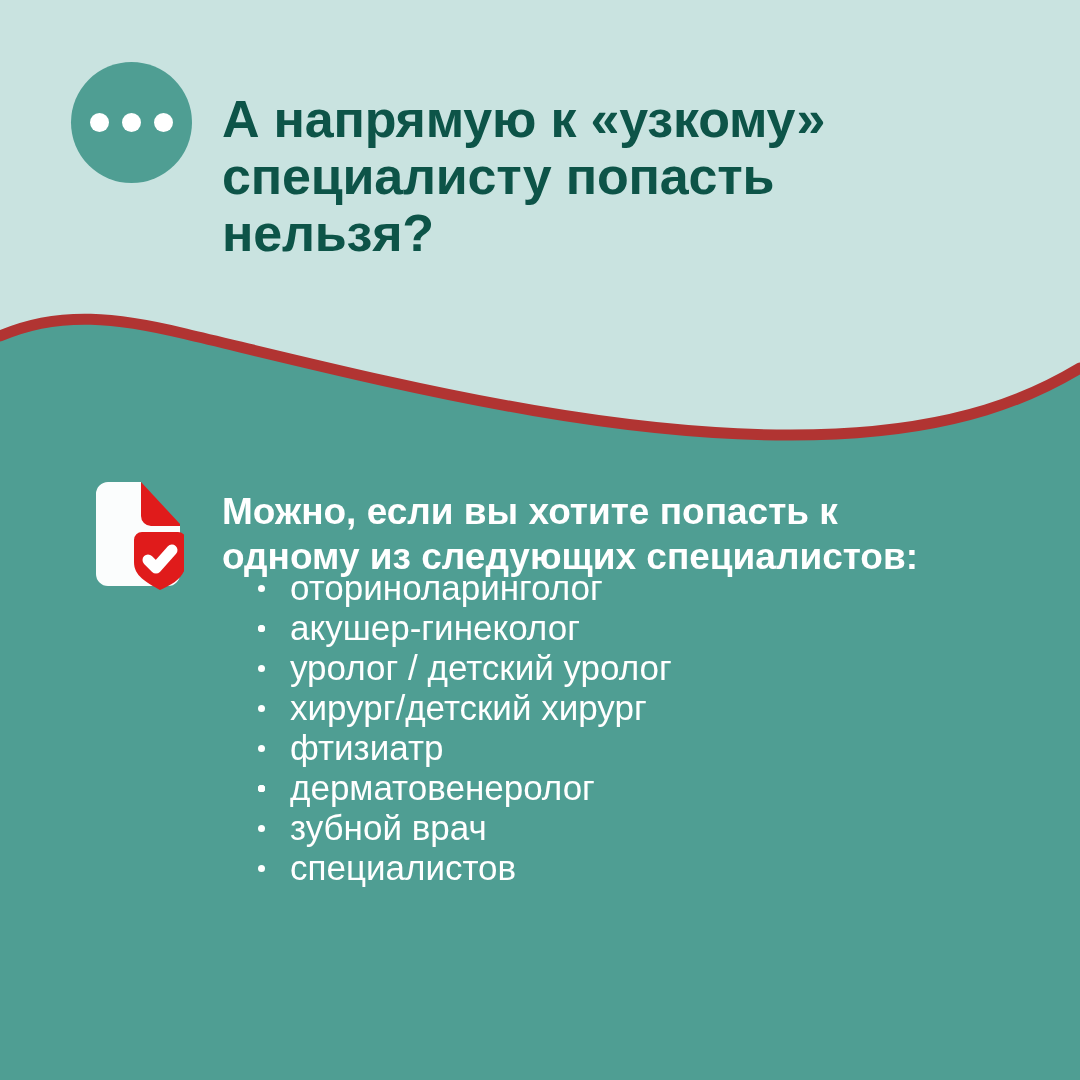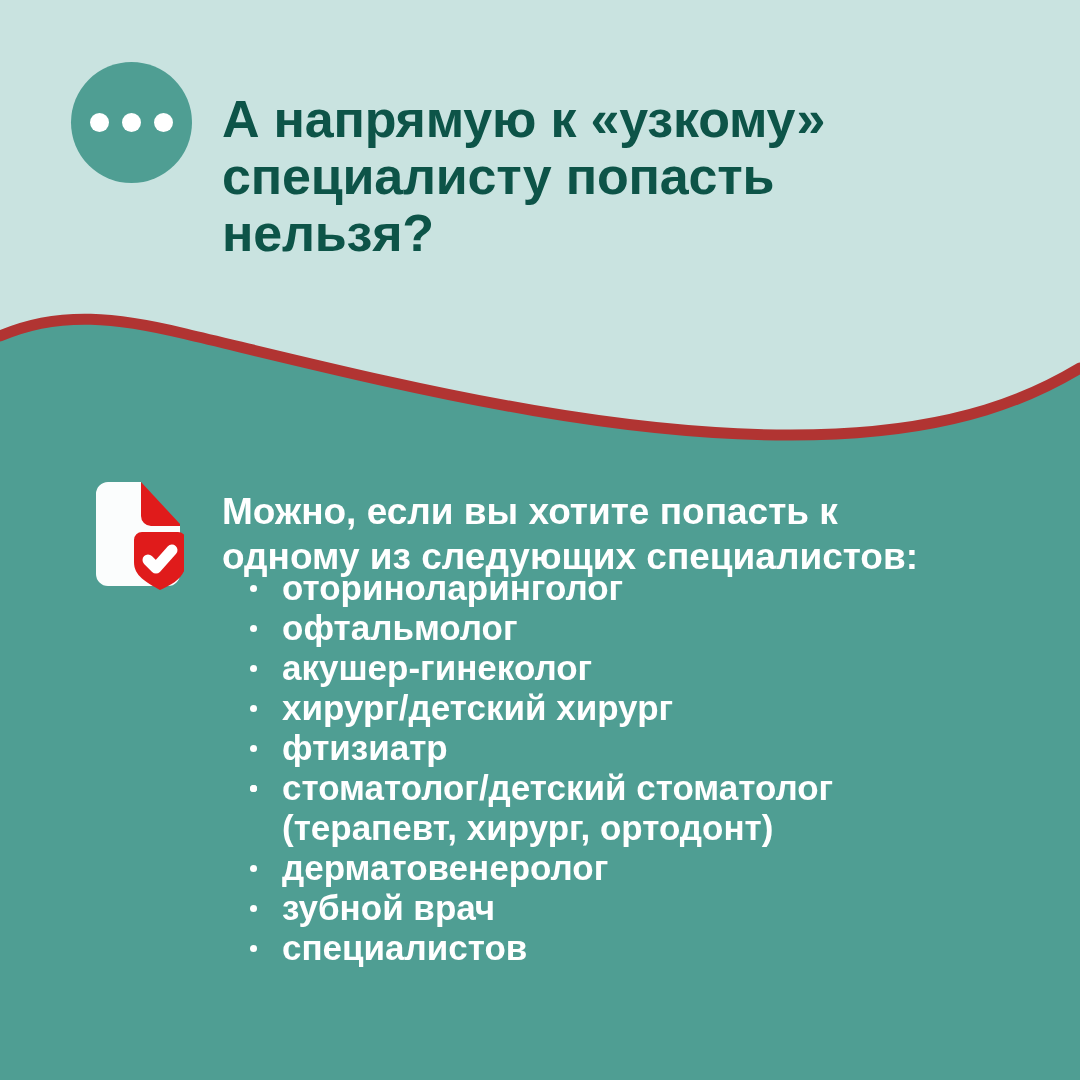--- a/index.html
+++ b/index.html
@@ -91,27 +91,26 @@
     top: 12px;
     width: 810px;
     color: #ffffff;
     font-size: 37px;
     line-height: 45px;
     font-weight: bold;
     white-space: pre-line;
   }
   #specialist-list {
     position: absolute;
-    left: 240px;
+    left: 248px;
     top: 128px;
     width: 820px;
     margin: 0;
     padding: 0;
     list-style: none;
-    font-weight: bold;
   }
   #specialist-list li {
     position: relative;
     color: #ffffff;
     font-size: 35px;
     line-height: 40px;
     padding-left: 42px;
     white-space: pre-line;
   }
   #specialist-list li .bullet {
@@ -159,26 +158,26 @@
       <path d="M58 52 L94 52 a8 8 0 0 1 8 8 L102 82 c0 14 -12 22 -26 28 c-14 -8 -26 -14 -26 -28 L50 60 a8 8 0 0 1 8 -8 Z" fill="#e01b1b"></path>
 
       <path d="M64 80 L72 88 L88 70" fill="none" stroke="#ffffff" stroke-width="11" stroke-linecap="round" stroke-linejoin="round"></path>
     </svg>
 
     <p id="lead-text">Можно, если вы хотите попасть к
 одному из следующих специалистов:</p>
 
     <ul id="specialist-list">
       <li><span class="bullet"></span><span>оториноларинголог</span></li>
-      <li><span class="bullet"></span><span>офтальмолог</span></li>
+      <li><span class="bullet"></span></li>
       <li><span class="bullet"></span><span>акушер-гинеколог</span></li>
+      <li><span class="bullet"></span><span>уролог / детский уролог</span></li>
       <li><span class="bullet"></span><span>хирург/детский хирург</span></li>
       <li><span class="bullet"></span><span>фтизиатр</span></li>
       <li><span class="bullet"></span></li>
-      <li><span class="bullet"></span><span>стоматолог/детский стоматолог
-(терапевт, хирург, ортодонт)</span></li>
+      <li><span class="bullet"></span></li>
       <li><span class="bullet"></span><span>дерматовенеролог</span></li>
       <li><span class="bullet"></span><span>зубной врач</span></li>
       <li><span class="bullet"></span><span>специалистов</span></li>
     </ul>
   </div>
 
 </div>
 
 </body></html>

